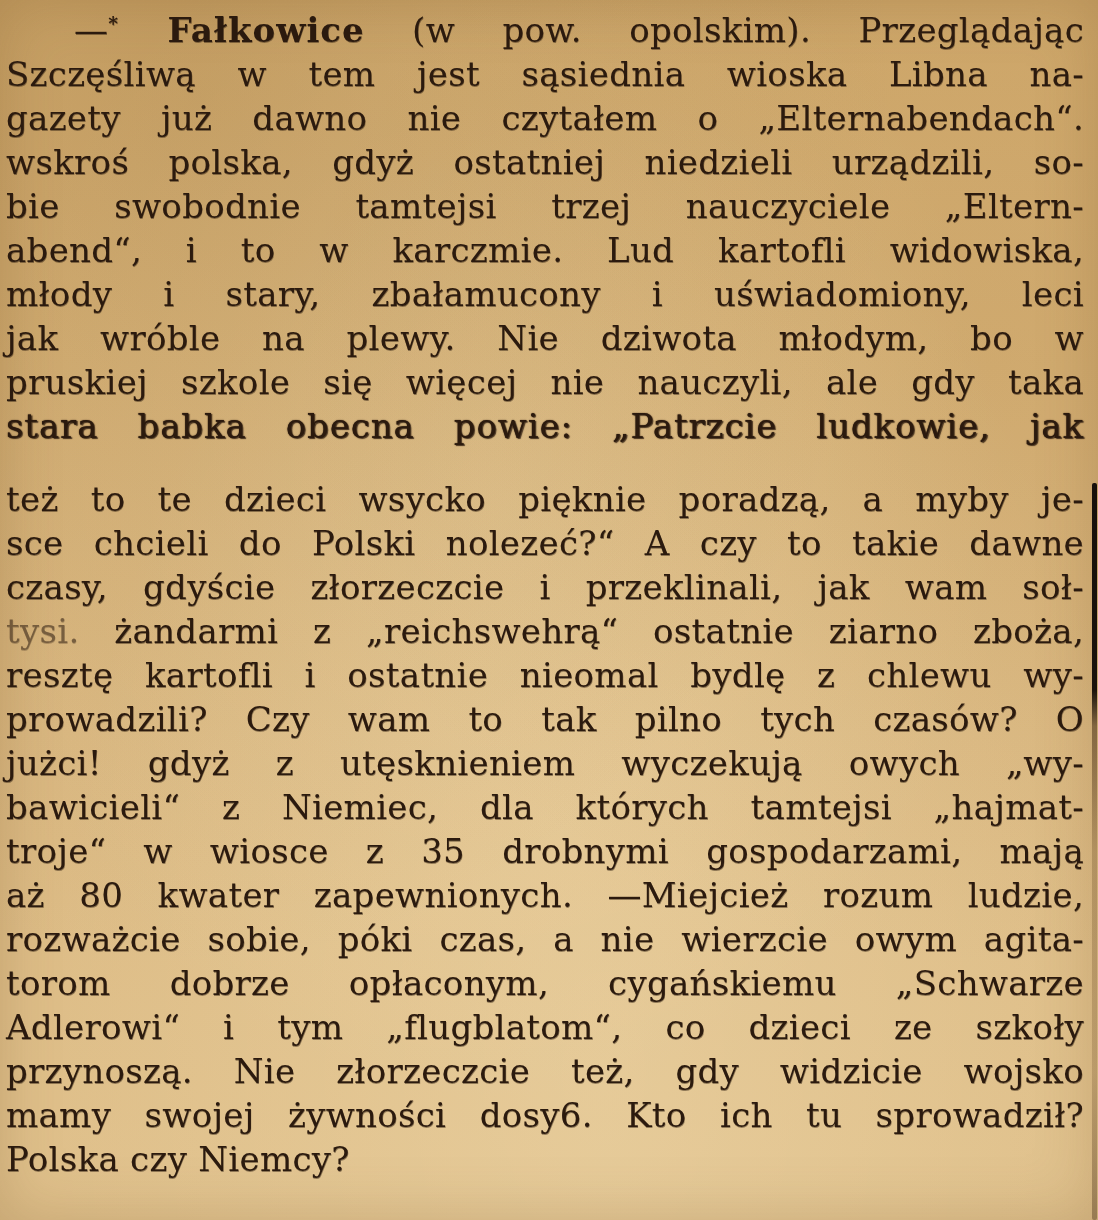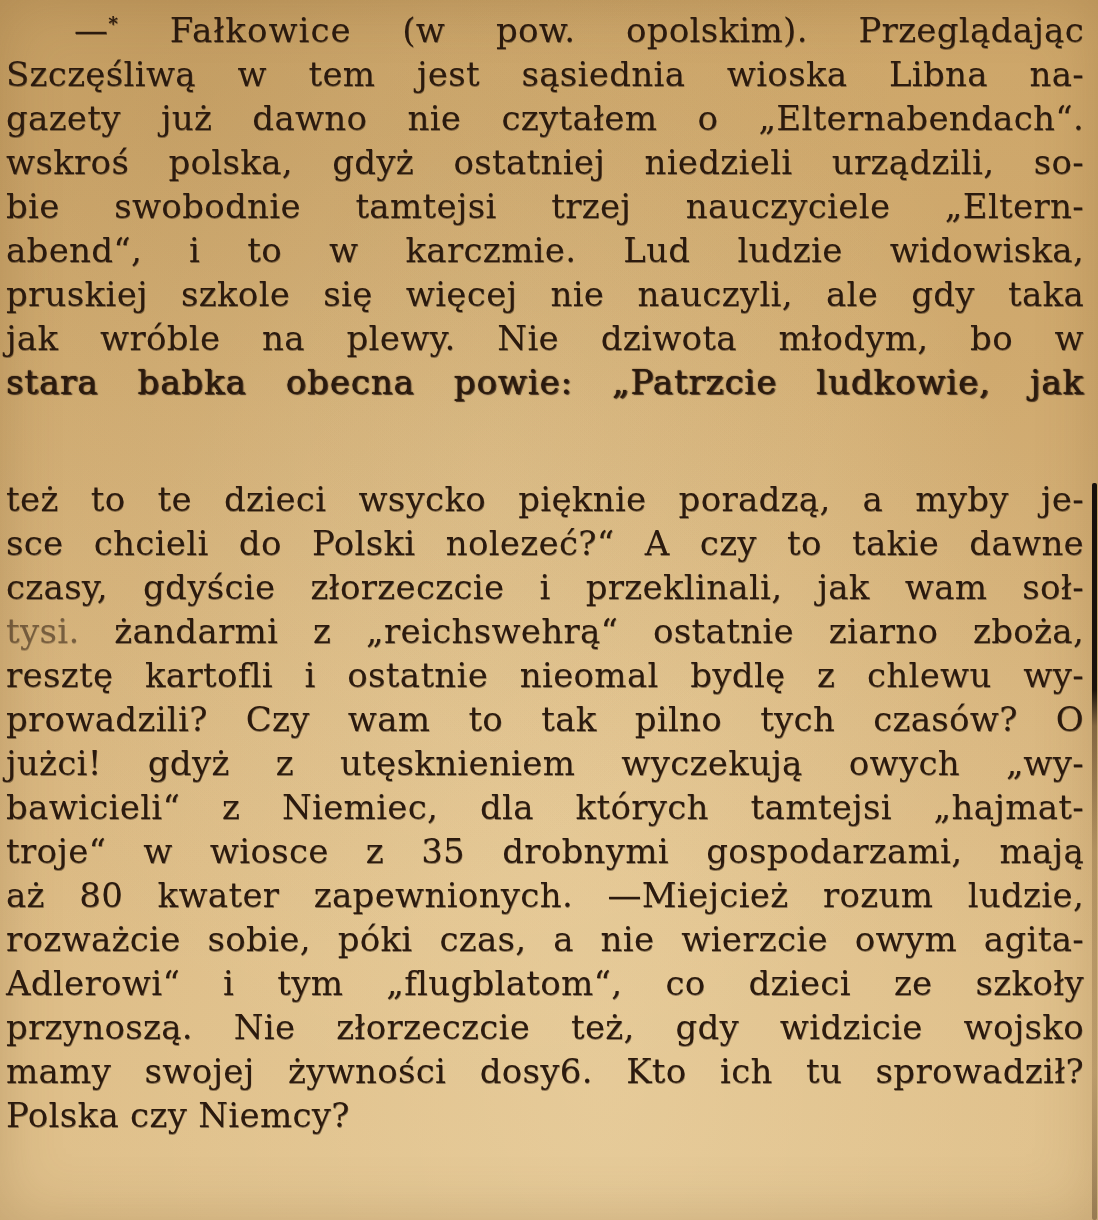--- a/index.html
+++ b/index.html
@@ -49,21 +49,21 @@
   .line.smudge {
     font-weight: 400;
     letter-spacing: 0.9px;
     text-shadow: 0 0 1.2px currentColor, 1.3px 0.9px 1px rgba(40,24,12,0.8);
   }
   .indent {
     display: inline-block;
     width: 68px;
   }
   .bold {
-    font-weight: 400;
+    font-weight: 700;
     letter-spacing: 1px;
   }
   .sup {
     vertical-align: super;
     font-size: 0.55em;
     font-weight: 700;
   }
   .fade {
     opacity: 0.55;
   }
@@ -88,36 +88,38 @@
 </head>
 <body>
 
 <div class="paper">
   <div class="col part1" id="part1">
       <div class="line"><span class="indent"></span><span>—</span><span class="sup">*</span><span class="bold"> Fałkowice</span><span> (w pow. opolskim).  Przeglądając</span></div>
       <div class="line"><span>Szczęśliwą w tem jest sąsiednia wioska Libna na-</span></div>
       <div class="line"><span>gazety już dawno nie czytałem o „Elternabendach“.</span></div>
       <div class="line"><span>wskroś polska, gdyż ostatniej niedzieli urządzili, so-</span></div>
       <div class="line"><span>bie swobodnie tamtejsi trzej nauczyciele „Eltern-</span></div>
-      <div class="line"><span>abend“, i to w karczmie.  Lud ludzie widowiska,</span></div>
+      <div class="line"><span>abend“, i to w karczmie.  Lud kartofli widowiska,</span></div>
+      <div class="line"><span>młody i stary, zbałamucony i uświadomiony, leci</span></div>
+      <div class="line"><span>jak wróble na plewy.  Nie dziwota młodym, bo w</span></div>
       <div class="line"><span>pruskiej szkole się więcej nie nauczyli, ale gdy taka</span></div>
-      <div class="line"><span>jak wróble na plewy.  Nie dziwota młodym, bo w</span></div>
       <div class="line smudge"><span>stara babka obecna powie: „Patrzcie ludkowie, jak</span></div>
     </div>
   <div class="col part2" id="part2">
       <div class="line"><span>też to te dzieci wsycko pięknie poradzą, a myby je-</span></div>
       <div class="line"><span>sce chcieli do Polski nolezeć?“  A czy to takie dawne</span></div>
       <div class="line"><span>czasy, gdyście złorzeczcie i przeklinali, jak wam soł-</span></div>
       <div class="line"><span class="fade">tysi.</span><span> żandarmi z „reichswehrą“ ostatnie ziarno zboża,</span></div>
       <div class="line"><span>resztę kartofli i ostatnie nieomal bydlę z chlewu wy-</span></div>
       <div class="line"><span>prowadzili?  Czy wam to tak pilno tych czasów?  O</span></div>
       <div class="line"><span>jużci! gdyż z utęsknieniem wyczekują owych „wy-</span></div>
       <div class="line"><span>bawicieli“ z Niemiec, dla których tamtejsi „hajmat-</span></div>
       <div class="line"><span>troje“ w wiosce z 35 drobnymi gospodarzami, mają</span></div>
       <div class="line"><span>aż 80 kwater zapewnionych. —Miejcież rozum ludzie,</span></div>
       <div class="line"><span>rozważcie sobie, póki czas, a nie wierzcie owym agita-</span></div>
+      <div class="line"><span>torom dobrze opłaconym, cygańskiemu „Schwarze</span></div>
       <div class="line"><span>Adlerowi“ i tym „flugblatom“, co dzieci  ze szkoły</span></div>
       <div class="line"><span>przynoszą.  Nie złorzeczcie też, gdy widzicie wojsko</span></div>
       <div class="line"><span>mamy swojej żywności dosy6.  Kto ich tu sprowadził?</span></div>
       <div class="line lastline"><span>Polska czy Niemcy?</span></div>
     </div>
   <div class="rule"></div>
 </div>
 
 </body></html>

